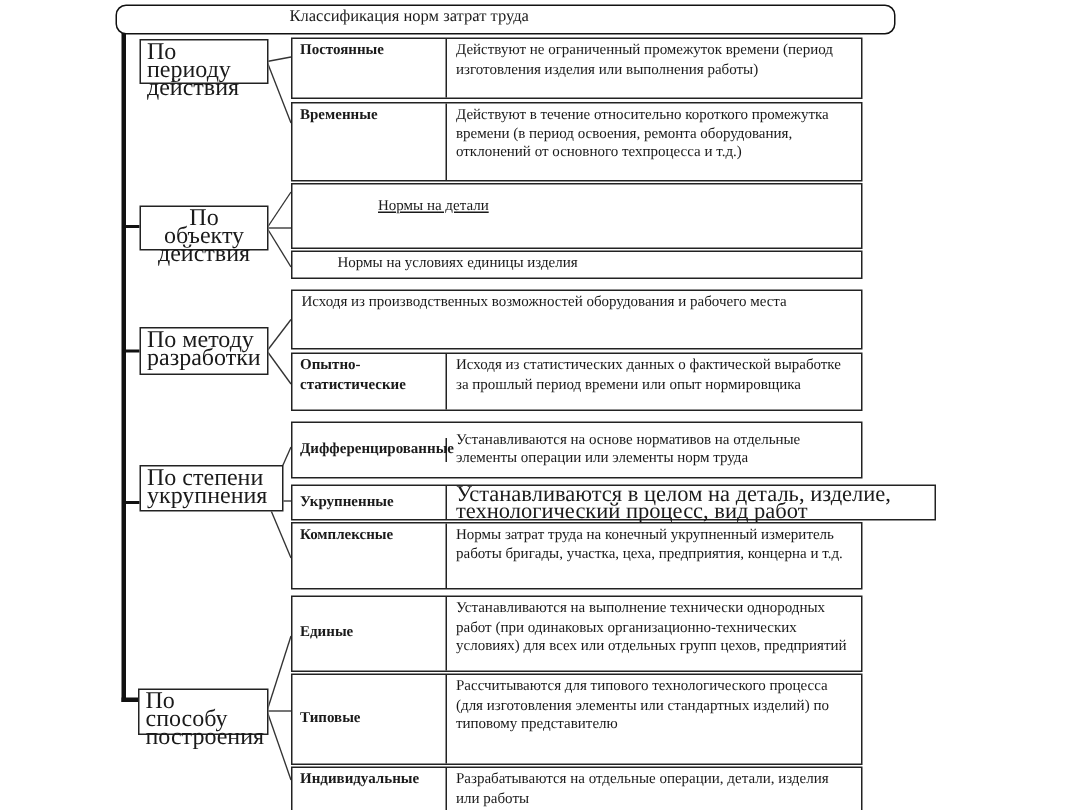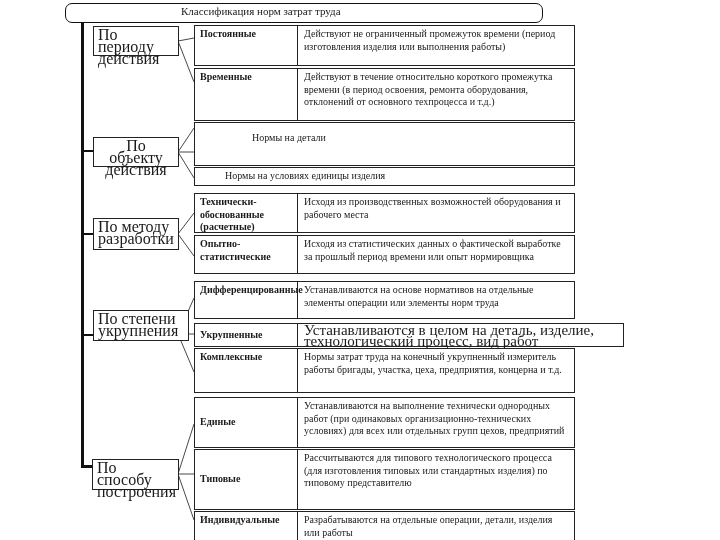--- a/index.html
+++ b/index.html
@@ -1,19 +1,19 @@
 <!DOCTYPE html>
 <html><head>
   <meta charset="utf-8">
   <style>
     html, body { margin: 0; padding: 0; background: #ffffff; }
     body { width: 720px; height: 540px; position: relative; overflow: hidden;
            font-family: "Liberation Serif", "DejaVu Serif", serif; color: #1a1a1a; }
     .abs { position: absolute; box-sizing: border-box; }
-    .title-box { left: 65px; top: 3px; width: 478px; height: 20px;
+    .title-box { left: 77px; top: 3px; width: 520px; height: 20px;
                  border: 1.5px solid #111; border-radius: 7px; }
     .title-text { position: absolute; left: 115px; top: 1px; font-size: 11px; white-space: nowrap; }
     .spine { left: 81px; top: 22px; width: 2.5px; height: 446px; background: #111; }
     .spine-foot { left: 81px; top: 465px; width: 13px; height: 2.5px; background: #111; }
     .tick { height: 1.5px; background: #111; left: 82px; width: 12px; }
     .group { border: 1px solid #222; background: #fff; font-size: 16px; line-height: 12px;
              padding: 2px 4px; }
     .cell { border: 1.2px solid #222; background: #fff; font-size: 10px; line-height: 12.5px; }
     .row { display: flex; }
     .row .c1 { width: 103px; border-right: 1.2px solid #222; padding: 2px 5px; box-sizing: border-box; font-weight: bold; }
@@ -76,52 +76,51 @@
 <div class="abs cell row" style="left:194px; top:25px; width:381px; height:41px;">
   <div class="c1">Постоянные</div>
   <div class="c2">Действуют не ограниченный промежуток времени (период изготовления изделия или выполнения работы)</div>
 </div>
 <div class="abs cell row" style="left:194px; top:68px; width:381px; height:53px;">
   <div class="c1">Временные</div>
   <div class="c2">Действуют в течение относительно короткого промежутка времени (в период освоения, ремонта оборудования, отклонений от основного техпроцесса и т.д.)</div>
 </div>
 
 <div class="abs cell" style="left:194px; top:122px; width:381px; height:44px; padding-left:55px;">
-  <div style="margin-top:9px; padding-left:2px;">Нормы на детали</div>
+  <div style="margin-top:9px; padding-left:2px;text-decoration:underline;">Нормы на детали</div>
 </div>
 <div class="abs cell one-line" style="left:194px; top:167px; width:381px; height:19px; padding-left:30px;">
   <span>Нормы на условиях единицы изделия</span>
 </div>
 
 <div class="abs cell row" style="left:194px; top:193px; width:381px; height:40px;">
-  <div class="c1">Технически-обоснованные (расчетные)</div>
   <div class="c2">Исходя из производственных возможностей оборудования и рабочего места</div>
 </div>
 <div class="abs cell row" style="left:194px; top:235px; width:381px; height:39px;">
   <div class="c1">Опытно-статистические</div>
   <div class="c2">Исходя из статистических данных о фактической выработке за прошлый период времени или опыт нормировщика</div>
 </div>
 
-<div class="abs cell row" style="left:194px; top:281px; width:381px; height:38px;">
+<div class="abs cell row" style="left:194px; top:281px; width:381px; height:38px;align-items:center;">
   <div class="c1">Дифференцированные</div>
   <div class="c2">Устанавливаются на основе нормативов на отдельные элементы операции или элементы норм труда</div>
 </div>
 <div class="abs cell row" style="left:194px; top:323px; width:430px; height:24px;">
   <div class="c1 centered">Укрупненные</div>
   <div class="c2" style="font-size:15px; line-height:11px; padding-top:1px;">Устанавливаются в целом на деталь, изделие, технологический процесс, вид работ</div>
 </div>
 <div class="abs cell row" style="left:194px; top:348px; width:381px; height:45px;">
   <div class="c1">Комплексные</div>
   <div class="c2">Нормы затрат труда на конечный укрупненный измеритель работы бригады, участка, цеха, предприятия, концерна и т.д.</div>
 </div>
 
 <div class="abs cell row" style="left:194px; top:397px; width:381px; height:51px;">
   <div class="c1 centered">Единые</div>
   <div class="c2">Устанавливаются на выполнение технически однородных работ (при одинаковых организационно-технических условиях) для всех или отдельных групп цехов, предприятий</div>
 </div>
 <div class="abs cell row" style="left:194px; top:449px; width:381px; height:61px;">
   <div class="c1 centered">Типовые</div>
-  <div class="c2">Рассчитываются для типового технологического процесса (для изготовления типовых или стандартных изделия) по типовому представителю</div>
+  <div class="c2">Рассчитываются для типового технологического процесса (для изготовления элементы или стандартных изделий) по типовому представителю</div>
 </div>
 <div class="abs cell row" style="left:194px; top:511px; width:381px; height:32px;">
   <div class="c1">Индивидуальные</div>
   <div class="c2">Разрабатываются на отдельные операции, детали, изделия или работы</div>
 </div>
 
 </body></html>

